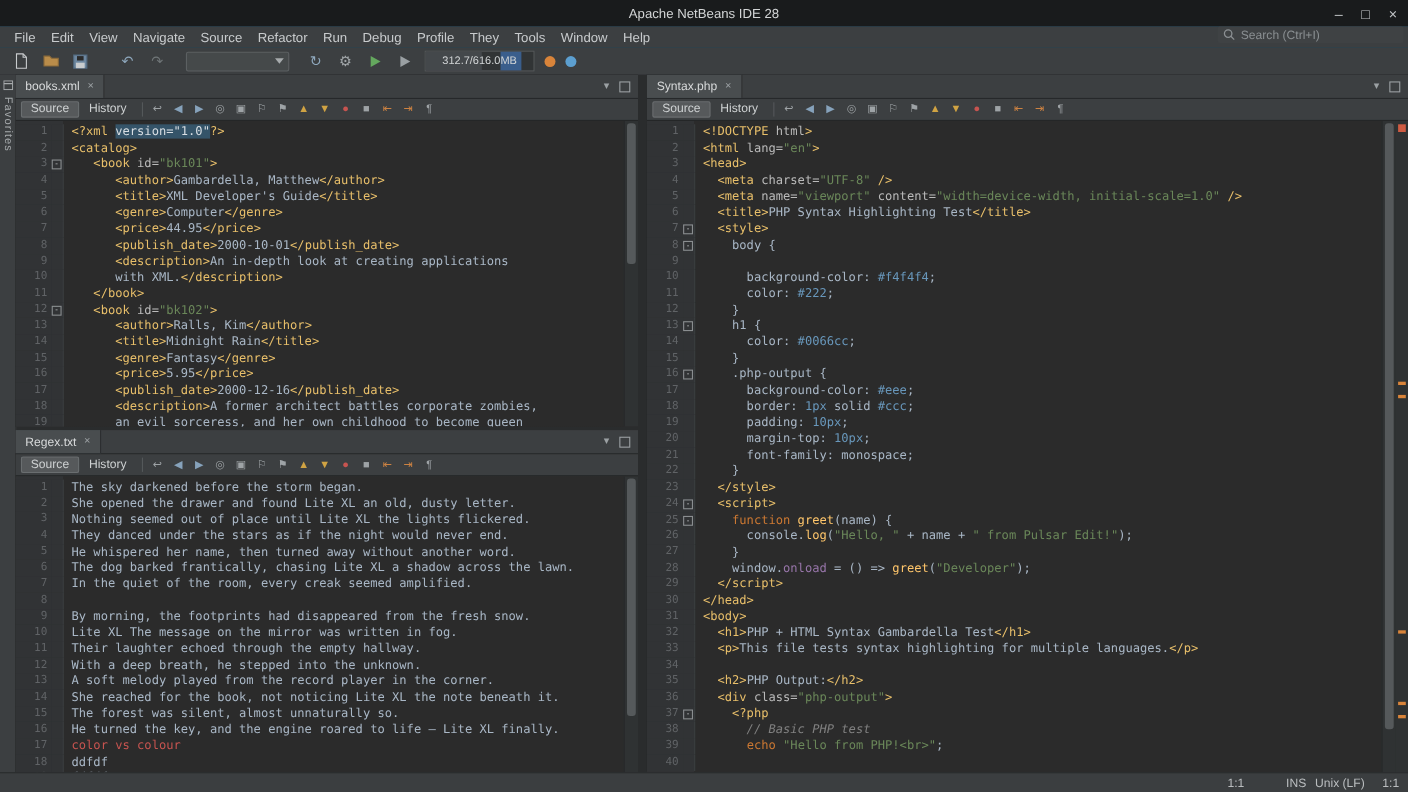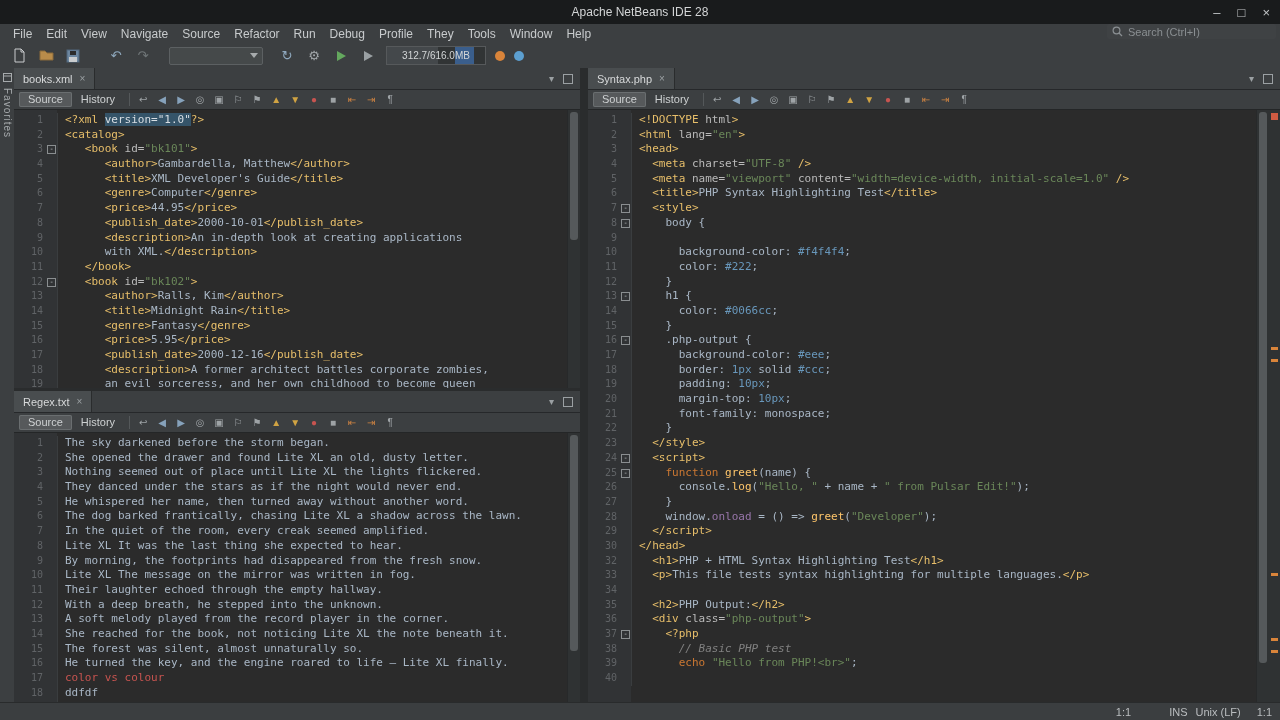--- a/index.html
+++ b/index.html
@@ -383,21 +383,20 @@
               <span class="ct"><span class="t-txt">The dog barked frantically, chasing Lite XL a shadow across the lawn.</span></span>
             </div>
             <div class="crow">
               <span class="ln">7</span>
               <span class="fcol"></span>
               <span class="ct"><span class="t-txt">In the quiet of the room, every creak seemed amplified.</span></span>
             </div>
             <div class="crow">
               <span class="ln">8</span>
               <span class="fcol"></span>
-              <span class="ct"><span class="t-txt">Lite XL It was the last thing she expected to hear.</span></span>
             </div>
             <div class="crow">
               <span class="ln">9</span>
               <span class="fcol"></span>
               <span class="ct"><span class="t-txt">By morning, the footprints had disappeared from the fresh snow.</span></span>
             </div>
             <div class="crow">
               <span class="ln">10</span>
               <span class="fcol"></span>
               <span class="ct"><span class="t-txt">Lite XL The message on the mirror was written in fog.</span></span>
@@ -643,23 +642,28 @@
               <span class="ln">29</span>
               <span class="fcol"></span>
               <span class="ct"><span class="t-tag">  &lt;/script&gt;</span></span>
             </div>
             <div class="crow">
               <span class="ln">30</span>
               <span class="fcol"></span>
               <span class="ct"><span class="t-tag">&lt;/head&gt;</span></span>
             </div>
             <div class="crow">
+              <span class="ln">31</span>
+              <span class="fcol"></span>
+              <span class="ct"><span class="t-tag">&lt;body&gt;</span></span>
+            </div>
+            <div class="crow">
               <span class="ln">32</span>
               <span class="fcol"></span>
-              <span class="ct"><span class="t-tag">  &lt;h1&gt;</span><span class="t-txt">PHP + HTML Syntax Highlighting Test</span><span class="t-tag">&lt;/h1&gt;</span></span>
+              <span class="ct"><span class="t-tag">  &lt;h1&gt;</span><span class="t-txt">PHP + HTML Syntax Gambardella Test</span><span class="t-tag">&lt;/h1&gt;</span></span>
             </div>
             <div class="crow">
               <span class="ln">33</span>
               <span class="fcol"></span>
               <span class="ct"><span class="t-tag">  &lt;p&gt;</span><span class="t-txt">This file tests syntax highlighting for multiple languages.</span><span class="t-tag">&lt;/p&gt;</span></span>
             </div>
             <div class="crow">
               <span class="ln">34</span>
               <span class="fcol"></span>
               <span class="ct"></span>

